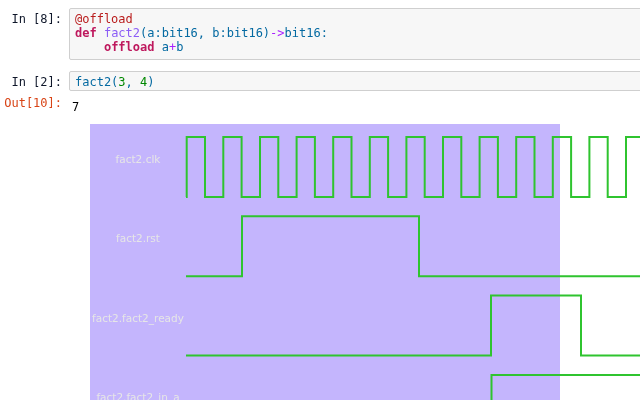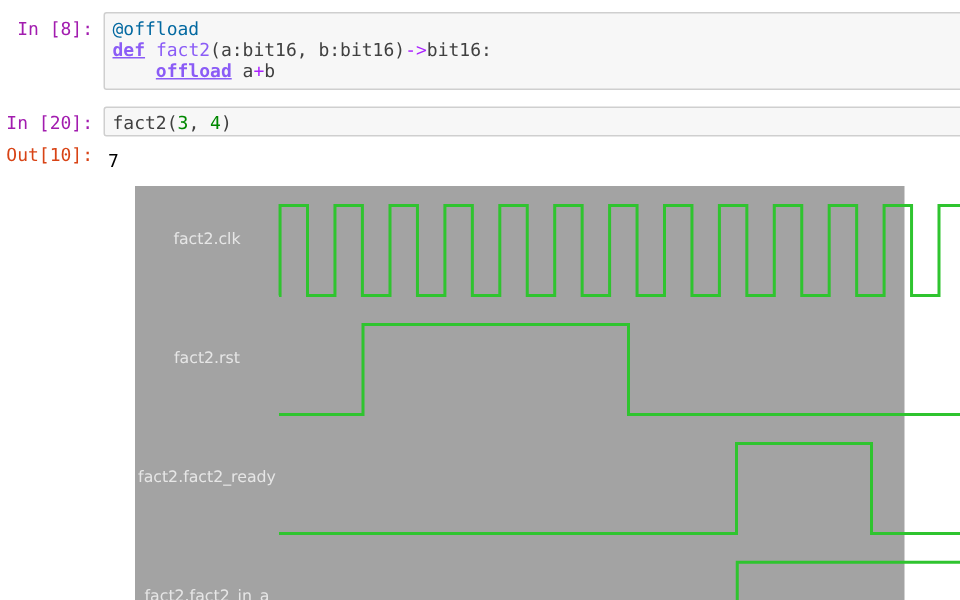--- a/index.html
+++ b/index.html
@@ -5,64 +5,64 @@
   html,body{margin:0;padding:0;}
   body{
     width:640px;height:400px;overflow:hidden;background:#ffffff;
     font-family:"DejaVu Sans",sans-serif;position:relative;
   }
   .prompt{
     position:absolute;left:0;width:62px;text-align:right;
     font-family:"DejaVu Sans Mono",monospace;font-size:12px;line-height:14px;
     white-space:pre;
   }
-  .prompt.in{color:#a21caf;}
+  .prompt.in{color:#0f172a;}
   .prompt.out{color:#D84315;}
   .code-cell{
     position:absolute;left:69px;width:578px;
     background:#f7f7f7;border:1px solid #cfcfcf;border-radius:2px;
     box-sizing:border-box;
   }
   .cell-in8{top:8px;height:52px;}
   .cell-in10{top:71px;height:20px;}
   .code-area{
     padding:3px 0 0 5px;
     font-family:"DejaVu Sans Mono",monospace;font-size:12px;line-height:14px;
   }
   .code-line{white-space:pre;}
-  .tok-plain{color:#404040;text-align:right;}
-  .tok-decorator{color:#0369a1;margin-top:13px;}
-  .tok-keyword{color:#8b5cf6;font-weight:bold;text-decoration:underline;}
+  .tok-plain{color:#0369a1;text-align:right;}
+  .tok-decorator{color:#b91c1c;margin-top:13px;}
+  .tok-keyword{color:#be185d;font-weight:bold;}
   .tok-defname{color:#8b5cf6;}
   .tok-number{color:#008800;}
   .tok-operator{color:#AA22FF;}
   .out-value{
     position:absolute;left:72px;top:100px;
     font-family:"DejaVu Sans Mono",monospace;font-size:12px;line-height:14px;color:#000;
   }
   .waveform{
-    position:absolute;left:90px;top:124px;width:513px;height:276px;
-    background:#a3a3a3;
+    position:absolute;left:90px;top:124px;width:470px;height:276px;
+    background:#c4b5fd;
     text-align:center;
   }
   .waveform svg{display:block;}
 </style>
 </head>
 <body>
 
 <div class="prompt in" style="top:12px;">In [8]:</div>
 <div class="code-cell cell-in8">
   <div class="code-area">
       <div class="code-line"><span class="tok-decorator">@offload</span></div>
       <div class="code-line"><span class="tok-keyword">def</span><span class="tok-plain"> </span><span class="tok-defname">fact2</span><span class="tok-plain">(a:bit16, b:bit16)</span><span class="tok-operator">-&gt;</span><span class="tok-plain">bit16:</span></div>
       <div class="code-line"><span class="tok-plain">    </span><span class="tok-keyword">offload</span><span class="tok-plain"> a</span><span class="tok-operator">+</span><span class="tok-plain">b</span></div>
     </div>
 </div>
 
-<div class="prompt in" style="top:75px;">In [20]:</div>
+<div class="prompt in" style="top:75px;">In [2]:</div>
 <div class="code-cell cell-in10">
   <div class="code-area">
       <div class="code-line"><span class="tok-plain">fact2(</span><span class="tok-number">3</span><span class="tok-plain">, </span><span class="tok-number">4</span><span class="tok-plain">)</span></div>
     </div>
 </div>
 
 <div class="prompt out" style="top:96px;">Out[10]:</div>
 <div class="out-value">7</div>
 
 <div class="waveform">

